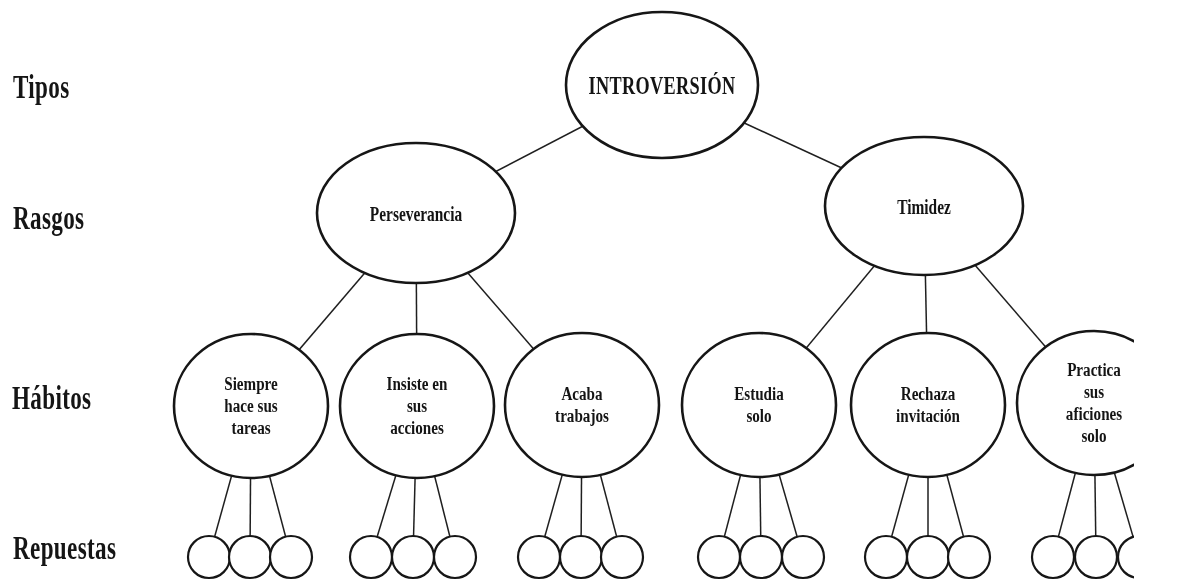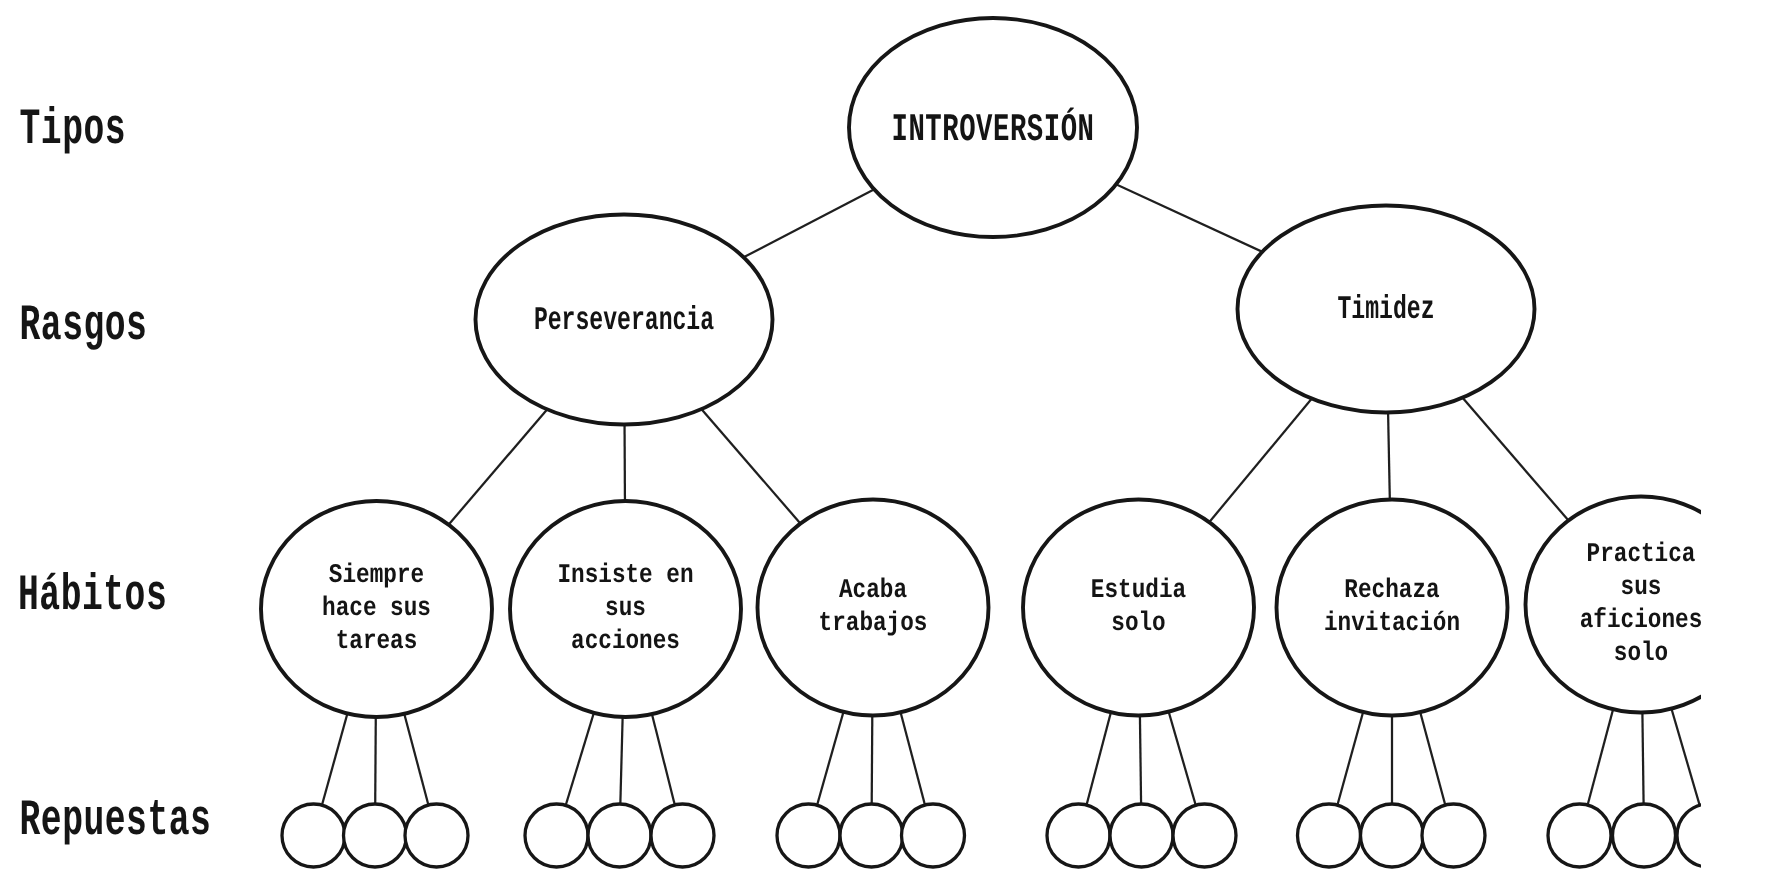--- a/index.html
+++ b/index.html
@@ -6,21 +6,21 @@
     margin: 0;
     padding: 0;
     background: #ffffff;
   }
   .stage {
     position: relative;
     width: 1134px;
     height: 588px;
     background: #ffffff;
     overflow: hidden;
-    font-family: Liberation Mono, monospace;
+    font-family: Liberation Serif, serif;
   }
   .stage svg {
     position: absolute;
     left: 0;
     top: 0;
   }
   .row-label {
     position: absolute;
     font-weight: bold;
     font-size: 34px;

